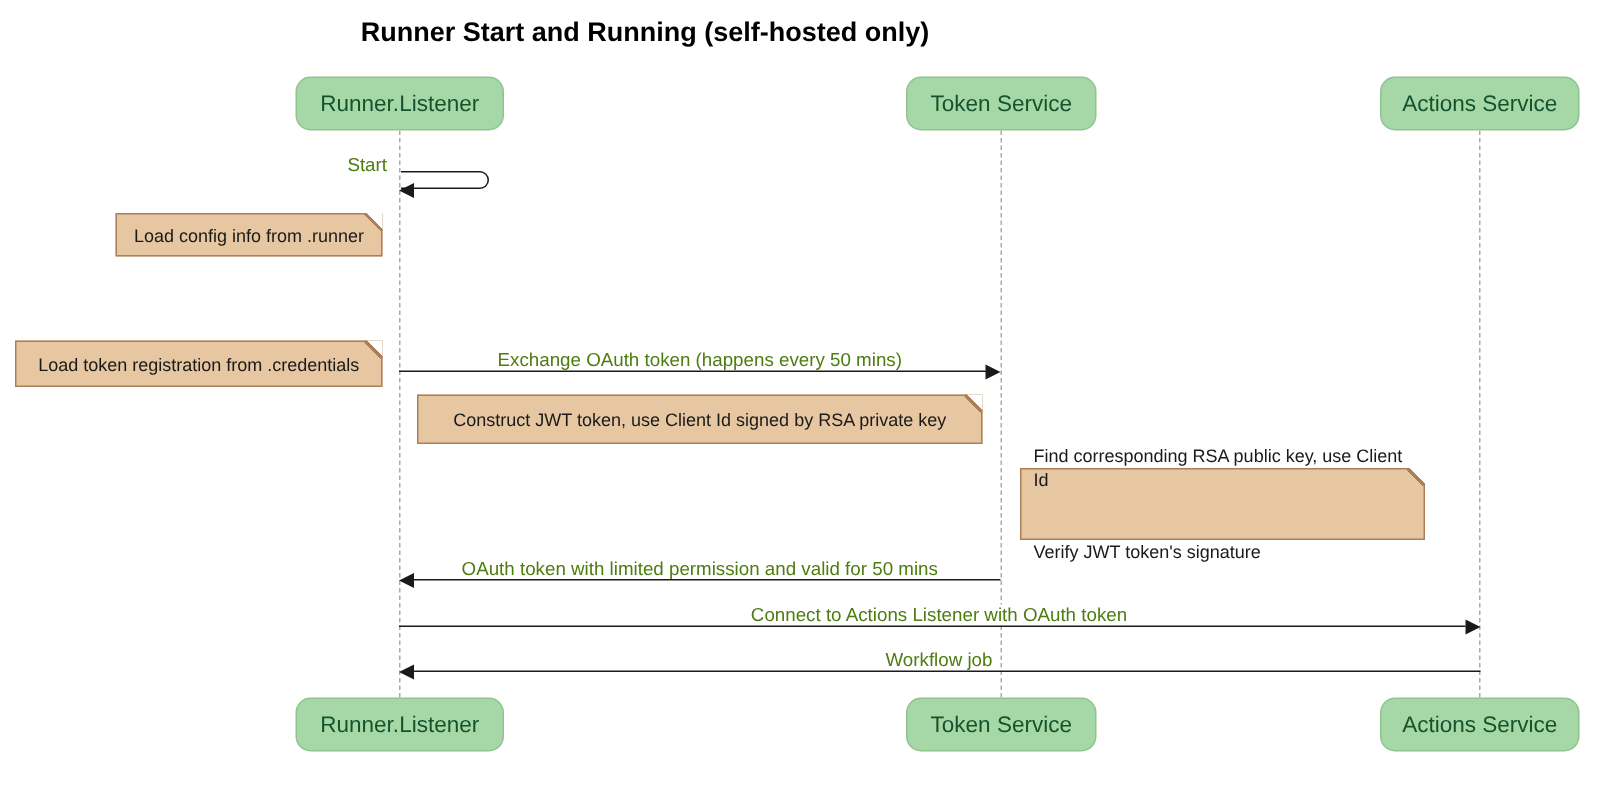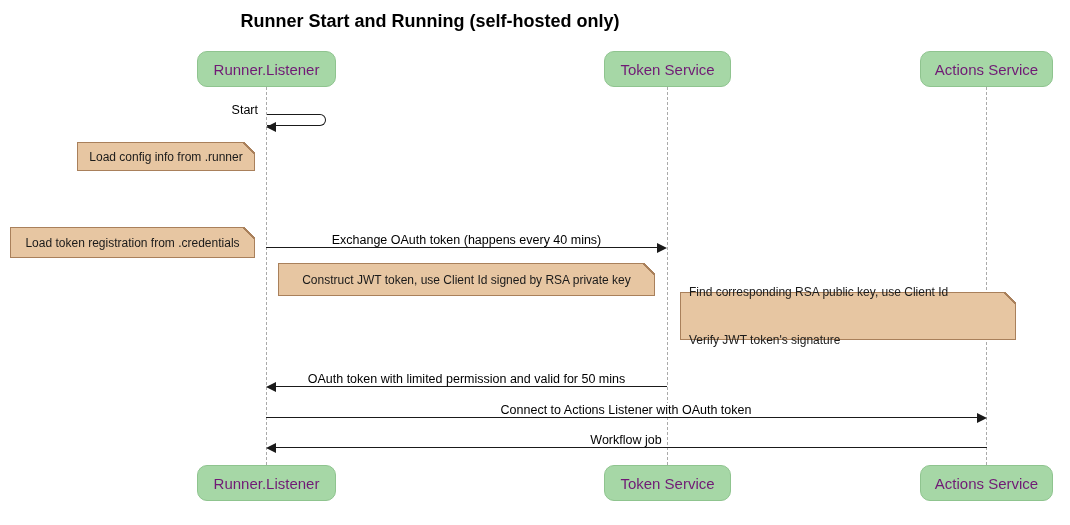--- a/index.html
+++ b/index.html
@@ -14,29 +14,29 @@
   .title{
     position:absolute;top:11px;left:0;width:860px;
     text-align:center;font-size:18px;font-weight:bold;color:#000;
   }
   .participant{
     position:absolute;height:36px;
     background:var(--participant-fill,#a6d7a6);
     border:1px solid var(--participant-border,#8fc48f);
     border-radius:10px;
     display:flex;align-items:center;justify-content:center;
-    font-size:15px;color:#701a75;
+    font-size:15px;color:#14532d;
     box-sizing:border-box;
   }
   .lifeline{
     position:absolute;top:87px;height:378px;width:0;
     border-left:1px dashed var(--lifeline,#aaaaaa);
   }
   .msg-label{
-    position:absolute;font-size:12.5px;color:#000000;text-align:center;line-height:14px;
+    position:absolute;font-size:12.5px;color:#4d7c0f;text-align:center;line-height:14px;
   }
   .msg-label span{background:#fff;padding:0 2px;}
   .msg-label.self{text-align:right;}
   .msg-line{
     position:absolute;height:0;
     border-top:1.5px solid var(--line,#1a1a1a);
   }
   .arrowhead{
     position:absolute;width:0;height:0;
     border-top:5px solid transparent;
@@ -95,31 +95,31 @@
     <span class="fold"></span>
     <span>Load config info from .runner</span>
   </div>
 
   <div class="note" style="left:10px;top:187px;width:245px;height:31px;margin-top:40px;">
     <span class="fold"></span>
     <span>Load token registration from .credentials</span>
   </div>
 
   <div class="msg-label" style="left:266px;top:233px;width:401px;">
-    <span>Exchange OAuth token (happens every 40 mins)</span>
+    <span>Exchange OAuth token (happens every 50 mins)</span>
   </div>
   <div class="msg-line" style="left:266px;top:247px;width:392px;"></div>
   <div class="arrowhead right" style="left:657px;top:243px;"></div>
 
   <div class="note" style="left:278px;top:263px;width:377px;height:33px;">
     <span class="fold"></span>
     <span>Construct JWT token, use Client Id signed by RSA private key</span>
   </div>
 
-  <div class="note left-align" style="left:680px;top:292px;width:336px;height:48px;gap:32px;">
+  <div class="note left-align" style="left:680px;top:312px;width:270px;height:48px;gap:32px;">
     <span class="fold"></span>
     <span>Find corresponding RSA public key, use Client Id</span>
     <span>Verify JWT token's signature</span>
   </div>
 
   <div class="msg-label" style="left:266px;top:372px;width:401px;">
     <span>OAuth token with limited permission and valid for 50 mins</span>
   </div>
   <div class="msg-line" style="left:275px;top:386px;width:392px;"></div>
   <div class="arrowhead left" style="left:266px;top:382px;"></div>

